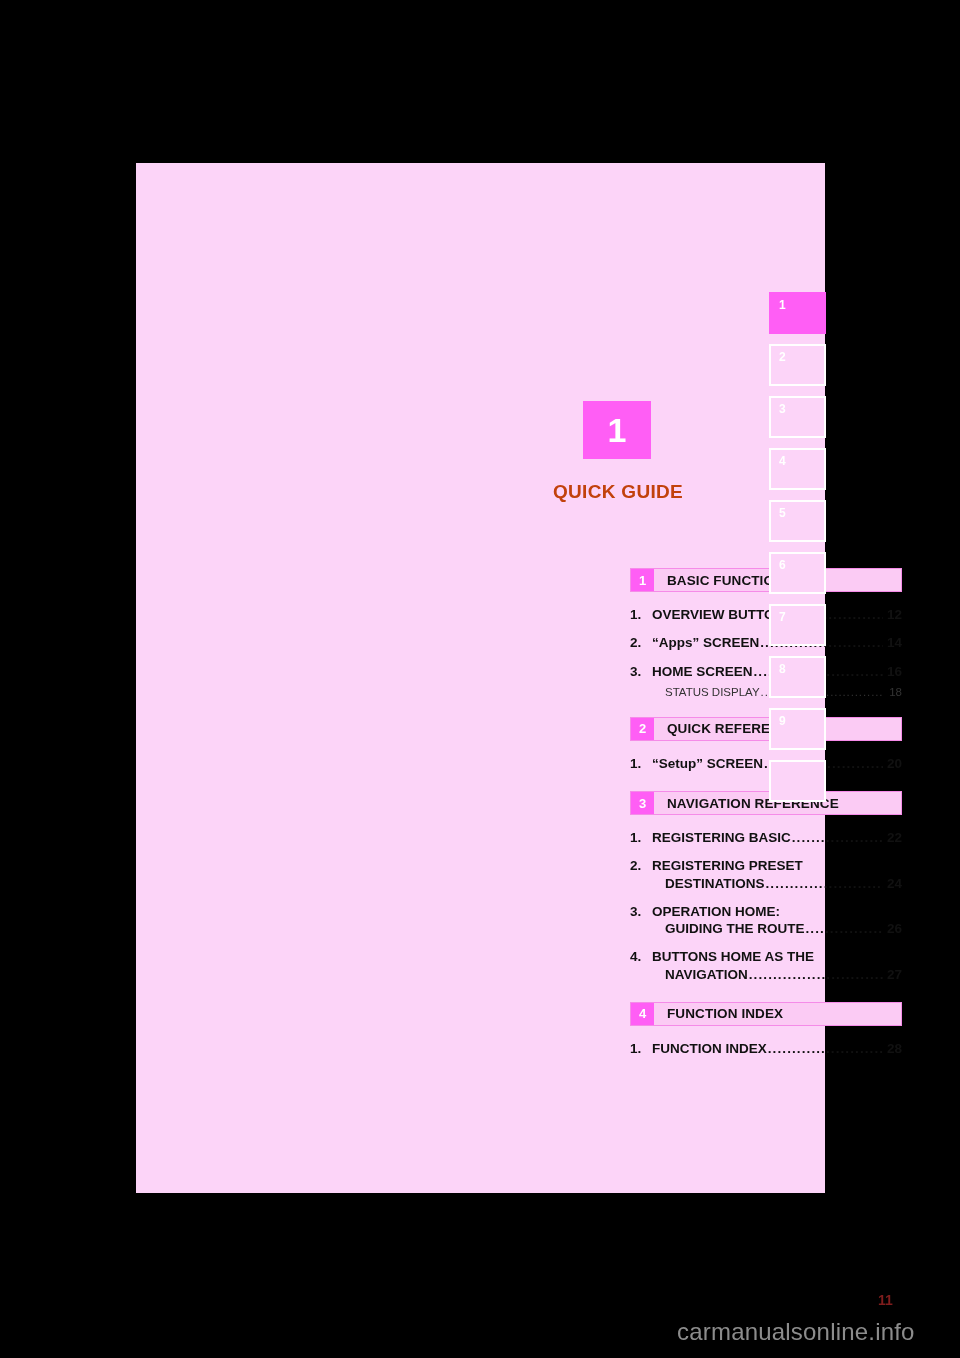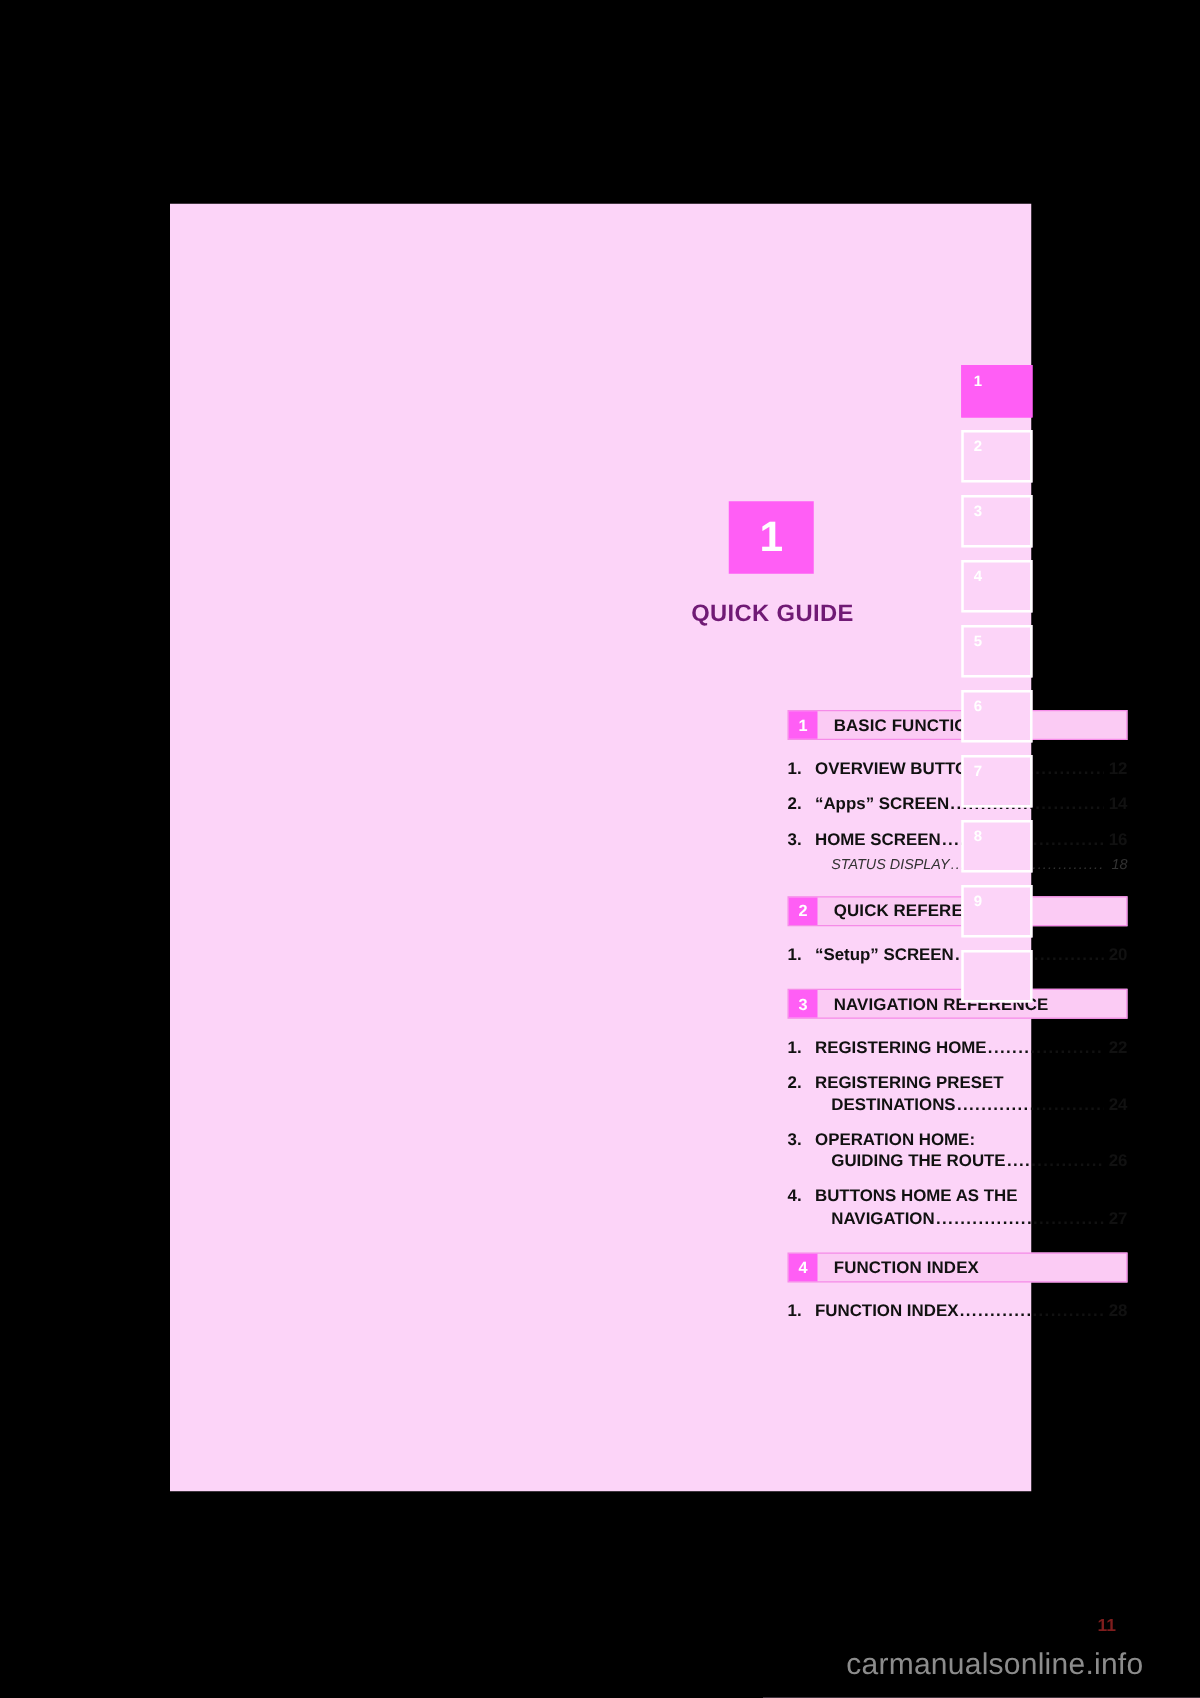--- a/index.html
+++ b/index.html
@@ -77,21 +77,21 @@
     font-weight: bold;
     color: #FFFFFF;
     line-height: 1;
   }
   #chapter-title {
     position: absolute;
     left: 417px;
     top: 318px;
     font-size: 19px;
     font-weight: bold;
-    color: #701a75;
+    color: #c2410c;
     letter-spacing: 0.3px;
   }
 
   
   #toc {
     position: absolute;
     left: 494px;
     top: 405px;
     width: 272px;
   }
@@ -168,21 +168,20 @@
   .toc-sub {
     display: flex;
     align-items: flex-end;
     font-size: 11.5px;
     font-weight: normal;
     color: #333333;
     padding-left: 35px;
     margin-top: -5px;
     margin-bottom: 11px;
     white-space: nowrap;
-    font-style: italic;
   }
   .toc-sub .leader { letter-spacing: 0.9px; color: #333333; }
   .toc-sub .entry-page { padding-left: 5px; }
 
   .gap-before { margin-top: 19px; }
 
   
   #page-number {
     position: absolute;
     left: 742px;
@@ -274,21 +273,21 @@
       </div>
       <div class="toc-section">
         <div class="section-header gap-before">
           <div class="section-badge">3</div>
           <div class="section-title">NAVIGATION REFERENCE</div>
         </div>
         <div class="toc-entry">
           <div class="entry-num">1.</div>
           <div class="entry-body">
             <div class="entry-line">
-              <span class="entry-text">REGISTERING HOME</span>
+              <span class="entry-text">REGISTERING BASIC</span>
               <span class="leader">..................................................................................................</span>
               <span class="entry-page">22</span>
             </div>
           </div>
         </div>
         <div class="toc-entry">
           <div class="entry-num">2.</div>
           <div class="entry-body">
             <div class="entry-line">
               <span class="entry-text">REGISTERING PRESET</span>

